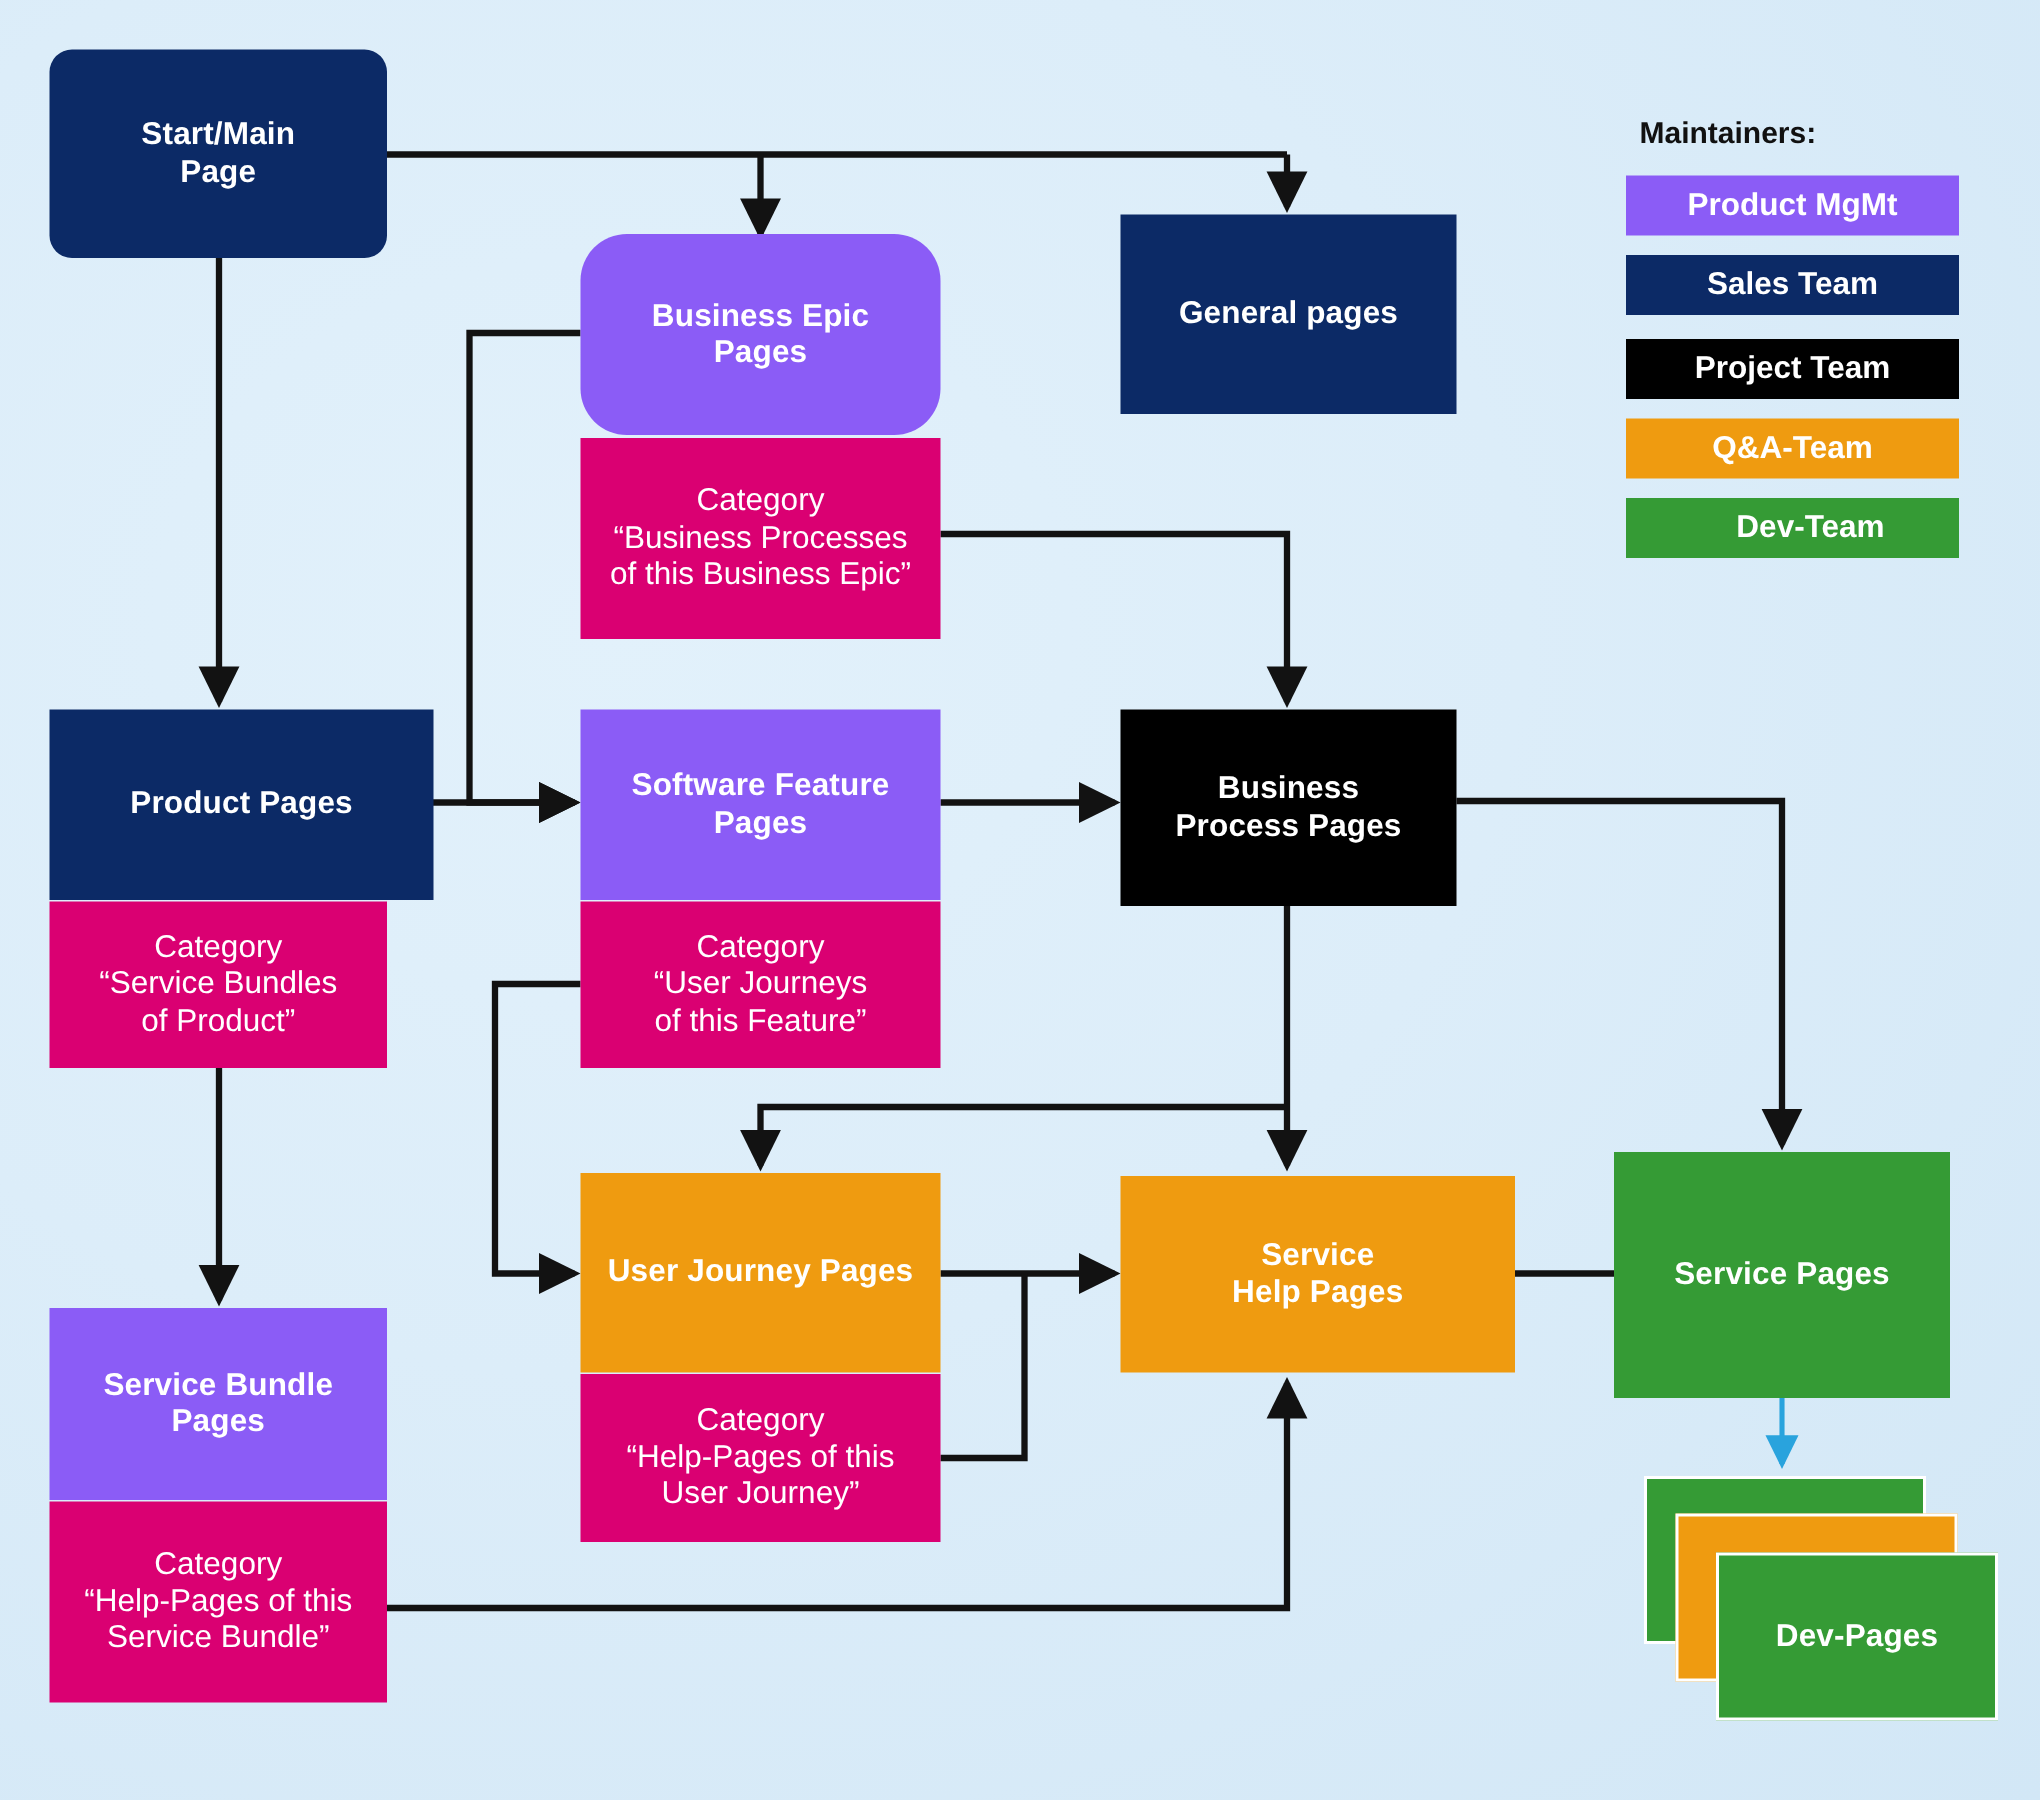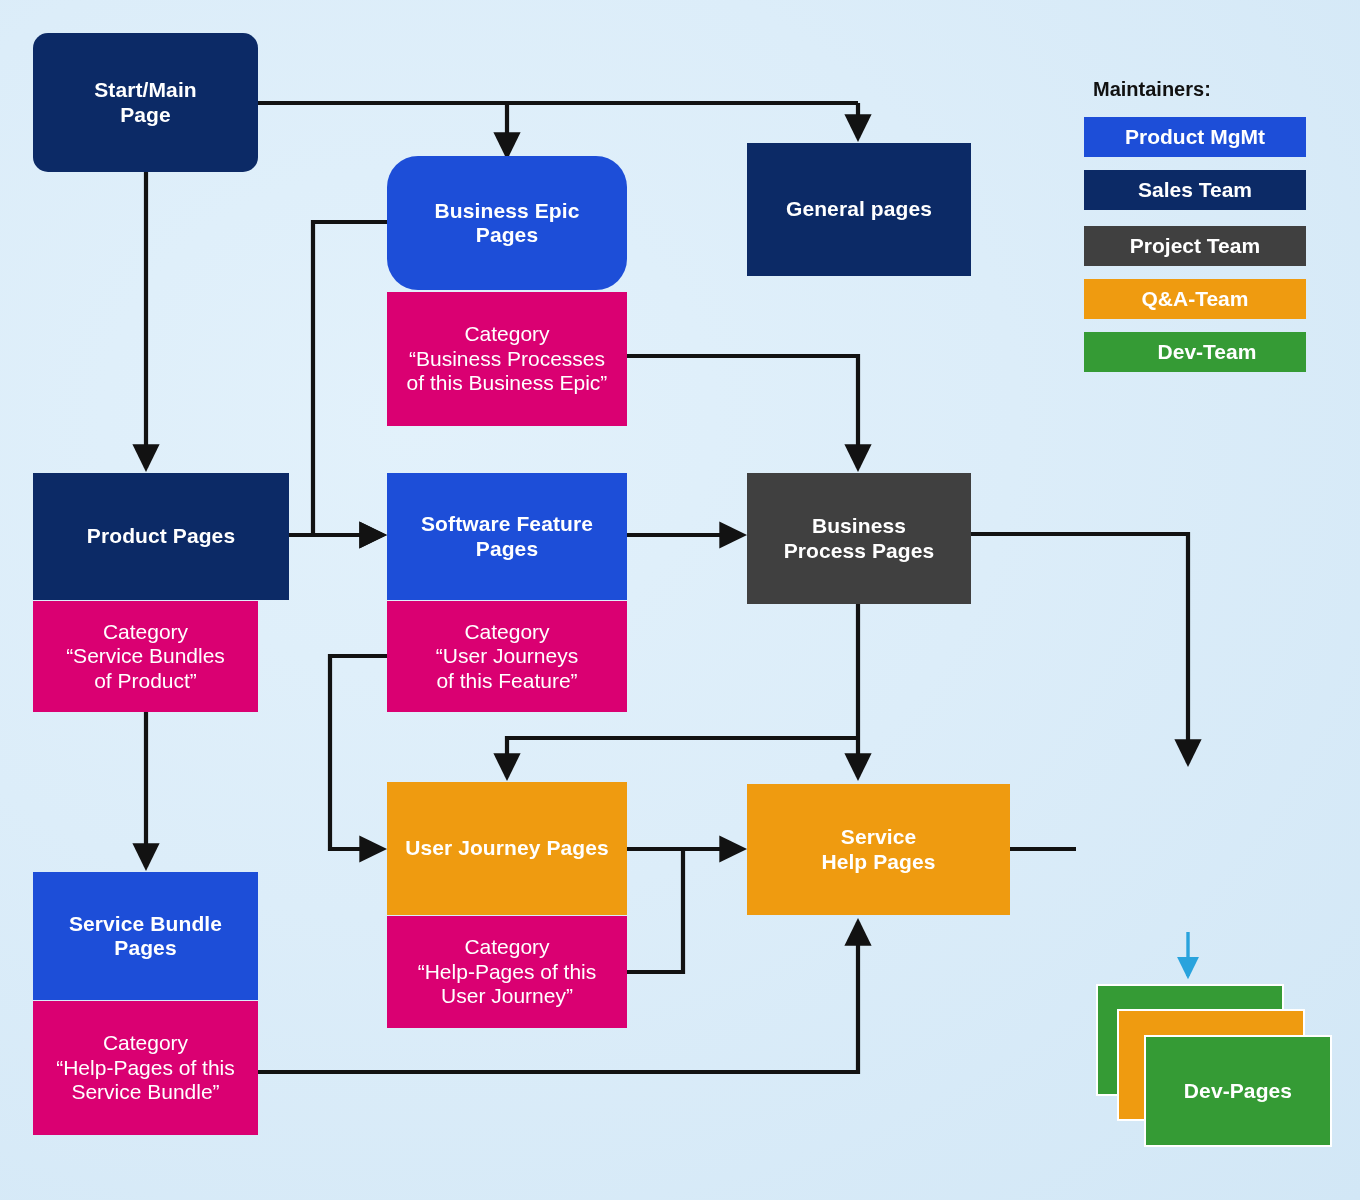--- a/index.html
+++ b/index.html
@@ -18,22 +18,22 @@
     color:#ffffff;
     box-sizing:border-box;
     line-height:1.16;
     white-space:pre-line;
     z-index:5;
   }
   .hdr{font-weight:bold;font-size:21px;letter-spacing:.1px;}
   .cat{font-weight:normal;font-size:21px;}
 
   .c-navy{background:#0c2a66;}
-  .c-gray{background:#1d4ed8;}
-  .c-blue{background:#404040;}
+  .c-gray{background:#8b5cf6;}
+  .c-blue{background:#000000;}
   .c-orange{background:#ef9b10;}
   .c-green{background:#359b35;}
   .c-pink{background:#da0072;}
   .legend-title{
     position:absolute;left:1093px;top:78px;
     font-weight:bold;font-size:20px;color:#111111;
   }
   .swatch{
     position:absolute;left:1084px;width:222px;height:40px;
     display:flex;align-items:center;justify-content:center;
@@ -134,20 +134,21 @@
 
   <div class="node c-orange hdr" style="left:387px;top:782px;width:240px;height:133px;">User Journey Pages</div>
 
   <div class="node c-pink cat" style="left:387px;top:916px;width:240px;height:112px;">Category
 “Help-Pages of this
 User Journey”</div>
 
   <div class="node c-orange hdr" style="left:747px;top:784px;width:263px;height:131px;">Service
 Help Pages</div>
 
+  <div class="node c-green hdr" style="left:1076px;top:768px;width:224px;height:164px;">Service Pages</div>
 
   <div class="stack-card c-green" style="left:1096px;top:984px;width:188px;height:112px;z-index:5;"></div>
   <div class="stack-card c-orange" style="left:1117px;top:1009px;width:188px;height:112px;z-index:6;"></div>
   <div class="node c-green hdr stack-card" style="left:1144px;top:1035px;width:188px;height:112px;z-index:7;">Dev-Pages</div>
 
   <div class="legend-title">Maintainers:</div>
 
   <div class="swatch c-gray" style="top:117px;">Product MgMt</div>
   <div class="swatch c-navy" style="top:170px;">Sales Team</div>
   <div class="swatch c-blue" style="top:226px;">Project Team</div>

